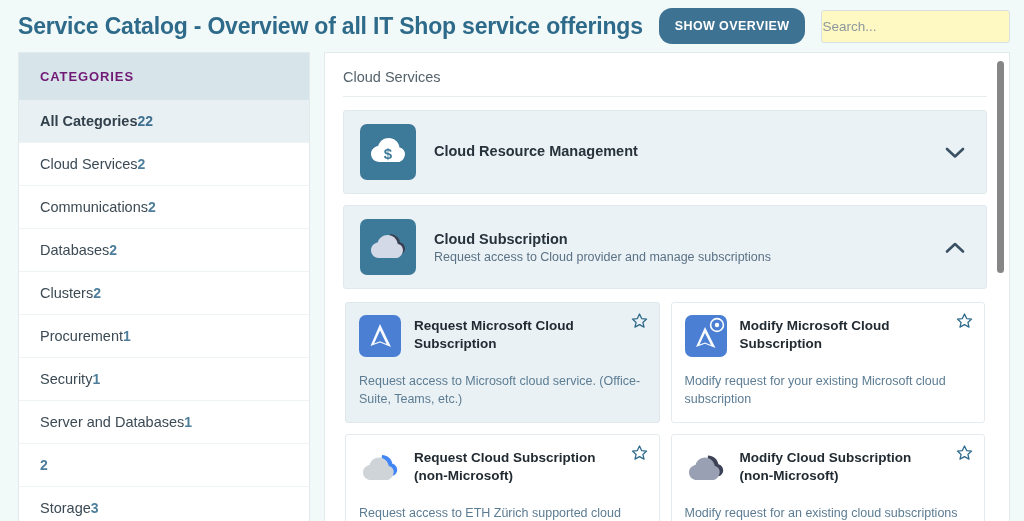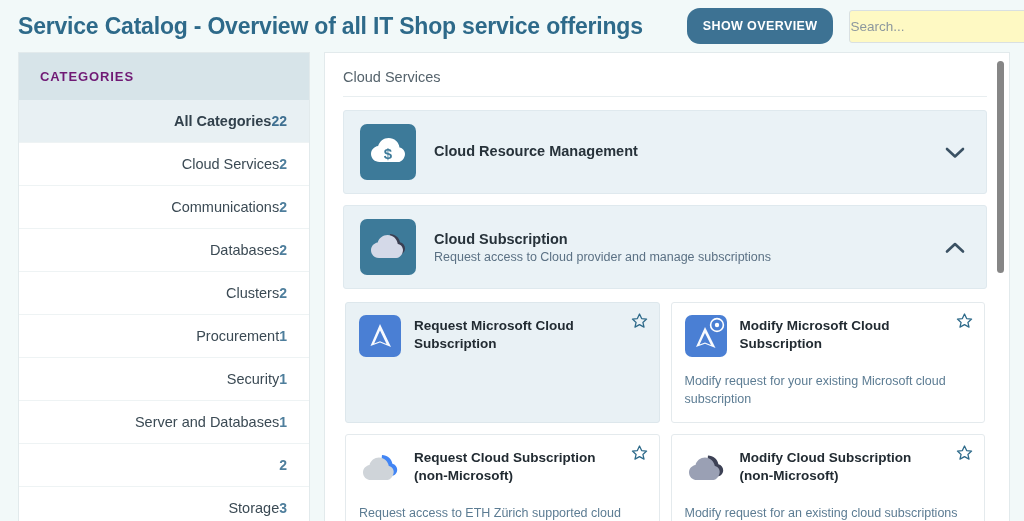--- a/index.html
+++ b/index.html
@@ -20,21 +20,20 @@
     background: #f2f9f9;
   }
   .page-title {
     font-size: 23px;
     font-weight: bold;
     color: #2e6a8a;
     letter-spacing: -0.2px;
     white-space: nowrap;
   }
   .overview-btn {
-    margin-left: 28px;
     background: #3d7293;
     color: #ffffff;
     border: none;
     border-radius: 13px;
     font-family: "Liberation Sans", sans-serif;
     font-size: 12.5px;
     font-weight: bold;
     letter-spacing: 0.4px;
     padding: 11px 16px;
     cursor: pointer;
@@ -76,21 +75,21 @@
     color: #701a75;
     font-size: 13px;
     font-weight: bold;
     letter-spacing: 0.9px;
     padding: 16px 21px;
   }
   .cat-list { list-style: none; }
   .cat-item {
     display: flex;
     align-items: center;
-    justify-content: flex-end;
+    justify-content: flex-start;
     padding: 13px 22px 13px 21px;
     border-bottom: 1px solid #eef3f4;
     cursor: pointer;
     background: #ffffff;
   }
   .cat-item.selected { background: #e8f0f3; }
   .cat-label {
     font-size: 14.5px;
     color: #3b4a54;
     font-weight: normal;
@@ -315,20 +314,21 @@
           <div class="tile-head">
             <div class="tile-icon">
               <svg width="42" height="42" viewBox="0 0 42 42">
         <rect x="0" y="0" width="42" height="42" rx="7" fill="#4a7fd4"></rect>
         <path d="M21 9 L32 32 L21 27.5 L11.5 31 Z" fill="#ffffff" opacity="0.96"></path>
         <path d="M21 15.5 L27.5 29 L21 26.2 L15.2 28.4 Z" fill="#4a7fd4"></path>
       </svg>
             </div>
             <div class="tile-title">Request Microsoft Cloud Subscription</div>
           </div>
+          <div class="tile-desc">Request access to Microsoft cloud service. (Office-Suite, Teams, etc.)</div>
         </div>
         <div class="tile">
           <span class="star"><svg width="17" height="17" viewBox="0 0 24 24" fill="none" stroke="#2e6a8a" stroke-width="1.8" stroke-linejoin="round">
         <polygon points="12,2.8 15,9.3 22,10 16.8,14.7 18.4,21.4 12,17.9 5.6,21.4 7.2,14.7 2,10 9,9.3"></polygon>
       </svg></span>
           <div class="tile-head">
             <div class="tile-icon">
               <svg width="42" height="42" viewBox="0 0 42 42">
         <rect x="0" y="0" width="42" height="42" rx="7" fill="#4a7fd4"></rect>
         <path d="M20 12 L30.5 33 L20 28.8 L11 32 Z" fill="#ffffff" opacity="0.96"></path>

